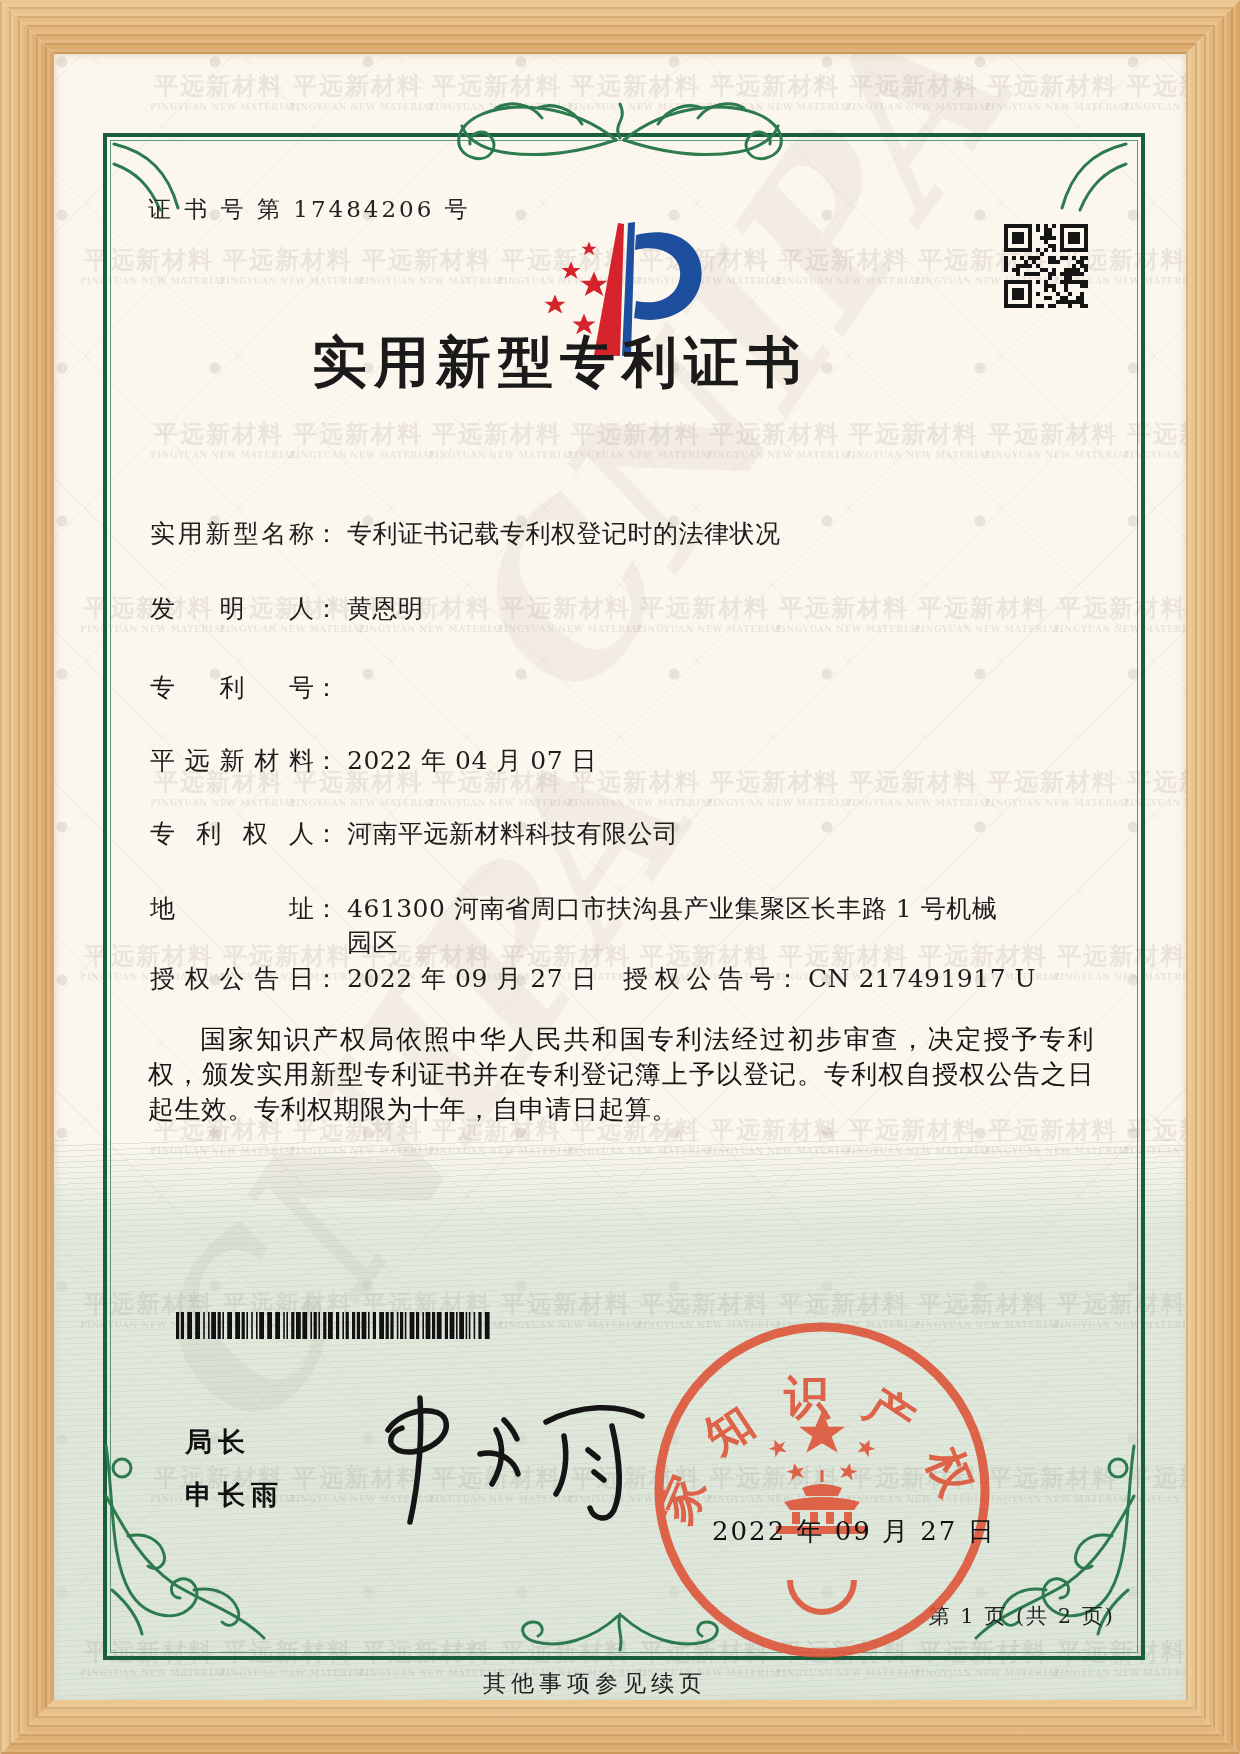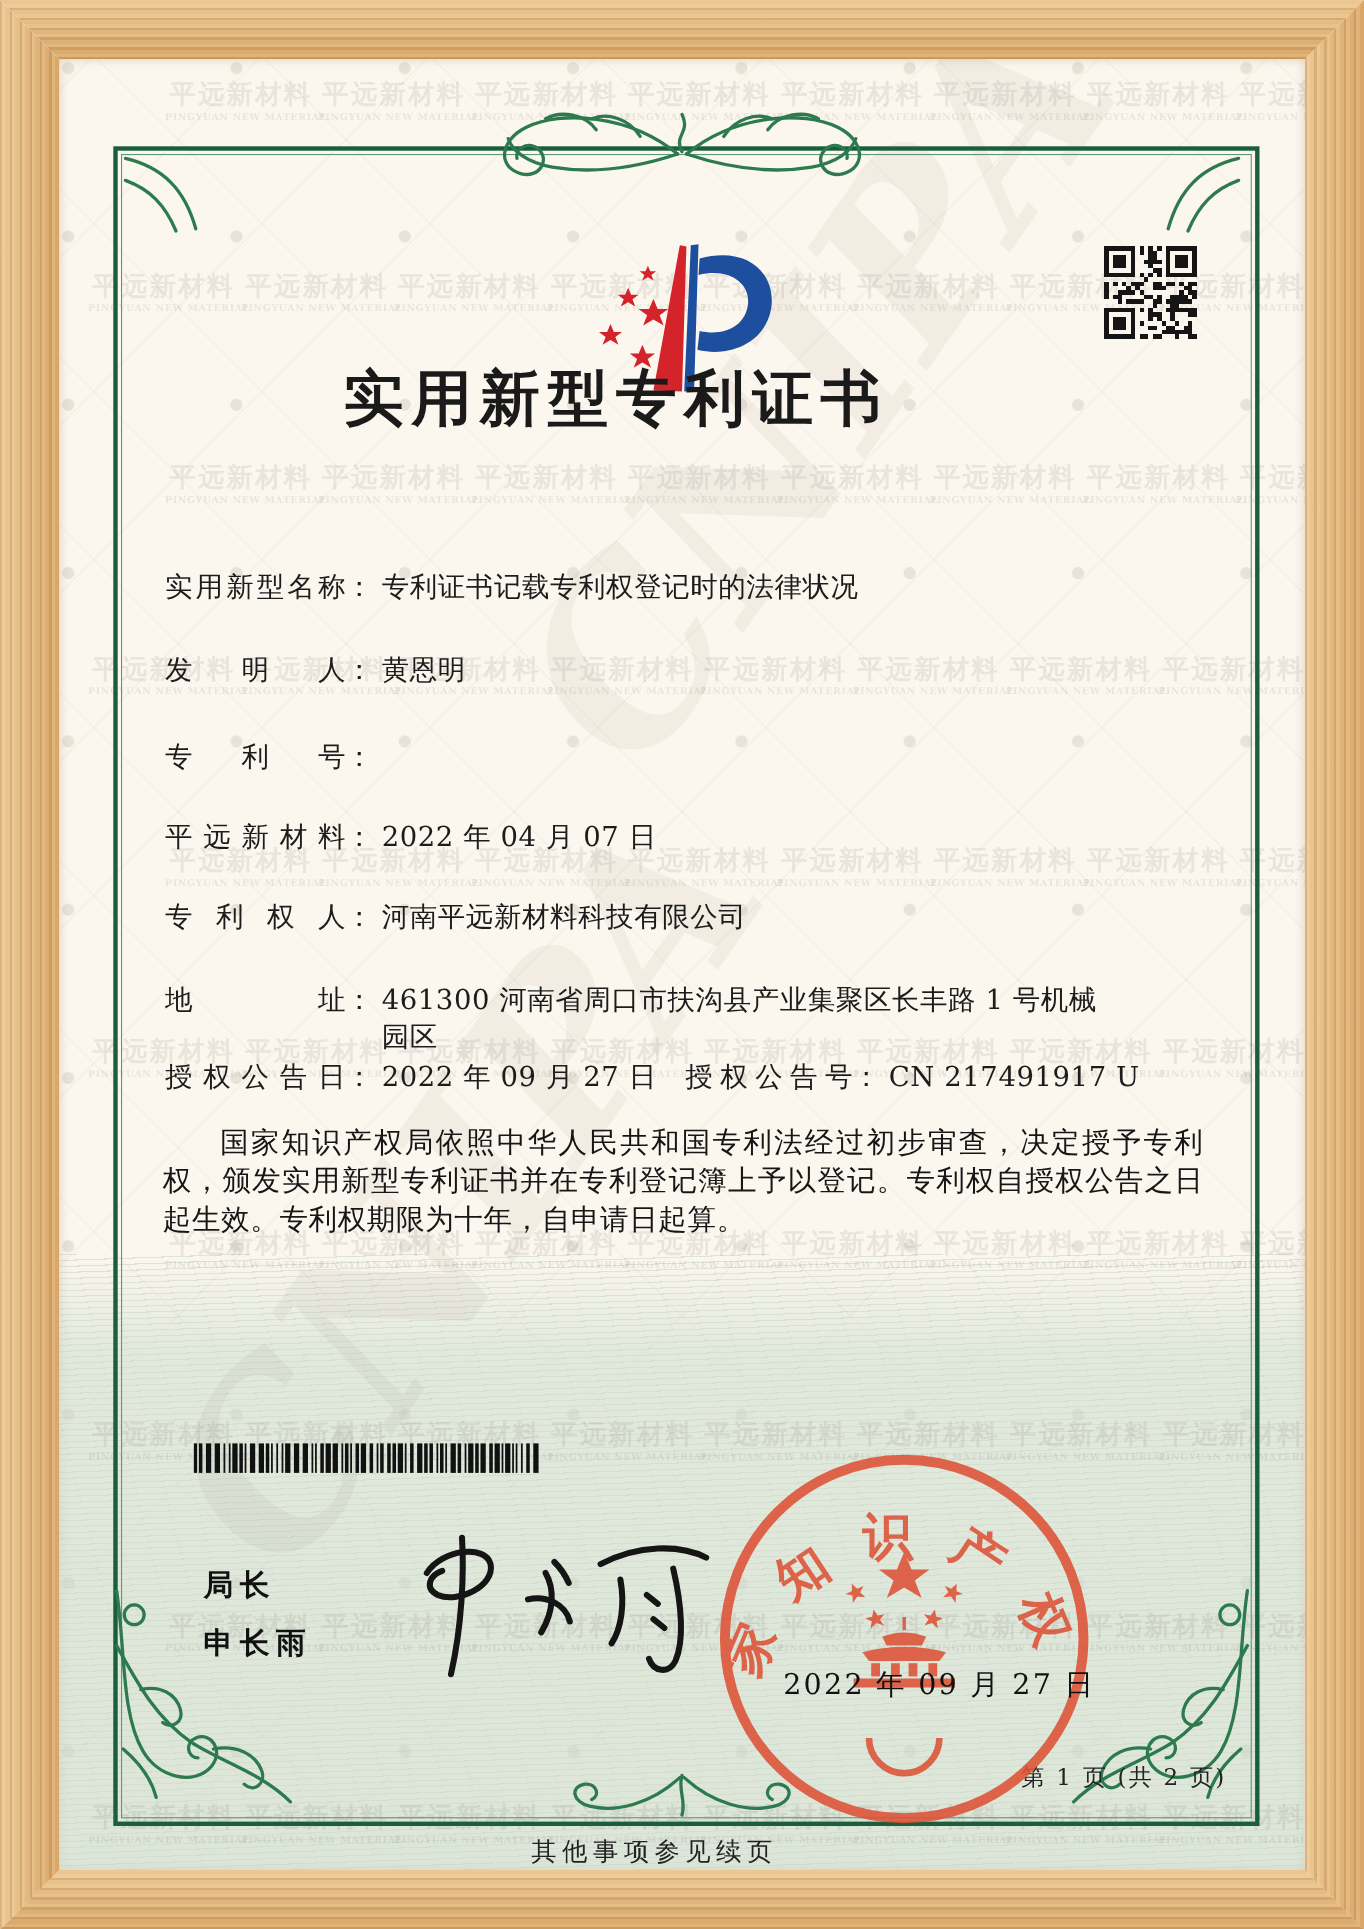--- a/index.html
+++ b/index.html
@@ -451,20 +451,21 @@
     </g>
   </svg>
 
   <svg class="orn" style="left:108px;top:138px;" width="90" height="90" viewBox="0 0 90 90">
     <path d="M6,6 C40,14 60,34 70,70 M6,26 C28,34 42,48 52,72"></path>
   </svg>
   <svg class="orn" style="left:1042px;top:138px;transform:scaleX(-1);" width="90" height="90" viewBox="0 0 90 90">
     <path d="M6,6 C40,14 60,34 70,70 M6,26 C28,34 42,48 52,72"></path>
   </svg>
 
+  <div class="certno">证 书 号 第 17484206 号</div>
 
   <svg class="logo" width="200" height="150" viewBox="0 0 200 150">
     <defs>
       <polygon id="st" points="0,-10 2.9,-3.1 10,-3.1 4.2,1.2 6.9,8.1 0,4 -6.9,8.1 -4.2,1.2 -10,-3.1 -2.9,-3.1"></polygon>
     </defs>
     <polygon points="90,10 96,11 92,143 66,142" fill="#d5232b"></polygon>
     <polygon points="100,10 107,9 103,142 94,143" fill="#1d4f9e"></polygon>
     <path d="M108,22 C154,10 178,38 173,68 C167,100 134,112 106,105 L108,88 C130,93 150,84 152,63 C154,44 134,30 107,37 Z" fill="#1d4f9e"></path>
     <g fill="#d5232b">
       <use href="#st" transform="translate(61,36) scale(0.75)"></use>

